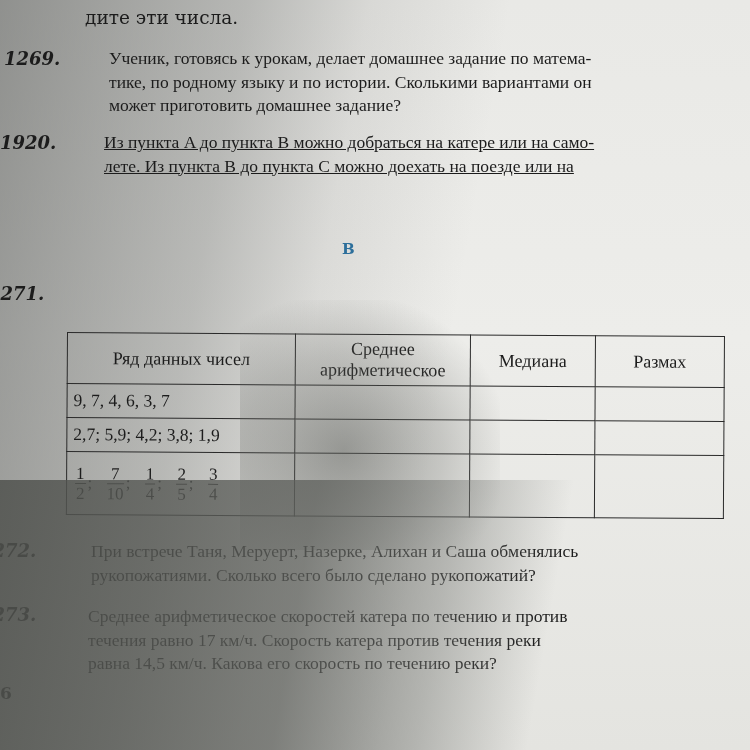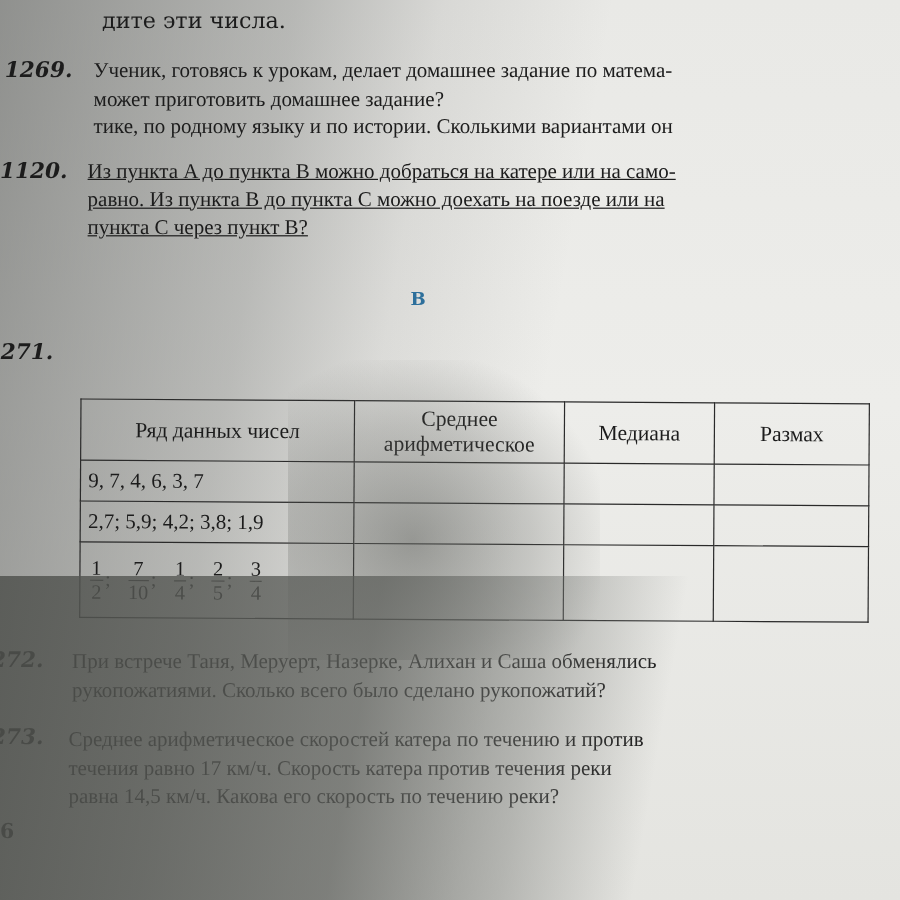--- a/index.html
+++ b/index.html
@@ -21,21 +21,21 @@
       pointer-events: none;
     }
     .shadow-mid {
       position: absolute; left: 240px; top: 300px; width: 260px; height: 250px;
       background: radial-gradient(ellipse at 40% 60%, rgba(90,92,88,0.55) 0%, rgba(90,92,88,0.25) 45%, rgba(90,92,88,0) 75%);
       pointer-events: none;
     }
     .text-block { position: absolute; font-size: 18.5px; line-height: 24px; }
     .prob-num { position: absolute; font-weight: bold; font-size: 18px; font-family: "DejaVu Serif", serif; font-style: italic; }
     .prob-text { position: absolute; font-size: 17.5px; line-height: 23.5px; text-align: justify; font-family: "Liberation Serif", serif; font-stretch: condensed; }
-    .prob-text span { display: block; }
+    .prob-text span { display: block; margin-left: 31px; }
     .section-letter {
       position: absolute; left: 342px; top: 240px; font-weight: bold; font-size: 15px; color: #2d6f9b;
       font-family: "DejaVu Serif", serif;
     }
     table.data-table {
       position: absolute; left: 67px; top: 332px; width: 658px;
       border-collapse: collapse; font-family: "Liberation Serif", serif;
       transform: rotate(0.35deg); transform-origin: left top;
     }
     table.data-table th, table.data-table td {
@@ -53,29 +53,28 @@
 </head>
 <body>
 
 <div class="page">
 
   <div class="text-block" style="left:85px; top:6px;">дите эти числа.</div>
 
   <div class="prob-num" style="left:4px; top:48px;">1269.</div>
   <div class="prob-text" style="left:78px; top:47px; width:645px;">
     <span>Ученик, готовясь к урокам, делает домашнее задание по матема-</span>
+    <span>тике, по родному языку и по истории. Сколькими вариантами он</span>
     <span>может приготовить домашнее задание?</span>
-    <span>тике, по родному языку и по истории. Сколькими вариантами он</span>
   </div>
 
-  <div class="prob-num" style="left:0px; top:132px;">1120.</div>
+  <div class="prob-num" style="left:0px; top:132px;">1920.</div>
   <div class="prob-text" style="left:73px; top:131px; width:650px;text-decoration:underline;">
     <span>Из пункта A до пункта B можно добраться на катере или на само-</span>
-    <span>равно. Из пункта B до пункта C можно доехать на поезде или на</span>
-    <span>пункта C через пункт B?</span>
+    <span>лете. Из пункта B до пункта C можно доехать на поезде или на</span>
   </div>
 
   <div class="section-letter">B</div>
 
   <div class="prob-num" style="left:-12px; top:283px;">1271.</div>
 
   <table class="data-table">
     <thead>
       <tr>
         <th style="width:215px;">Ряд данных чисел</th>

